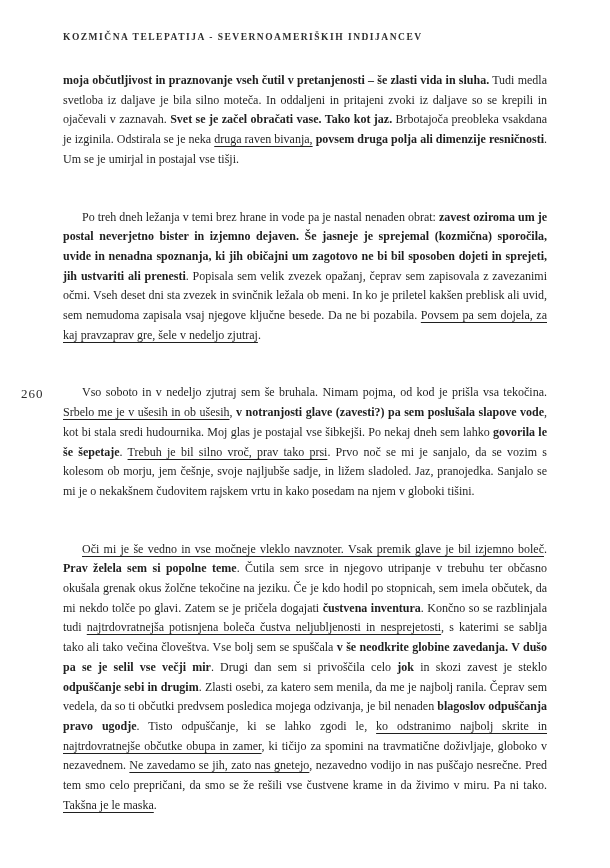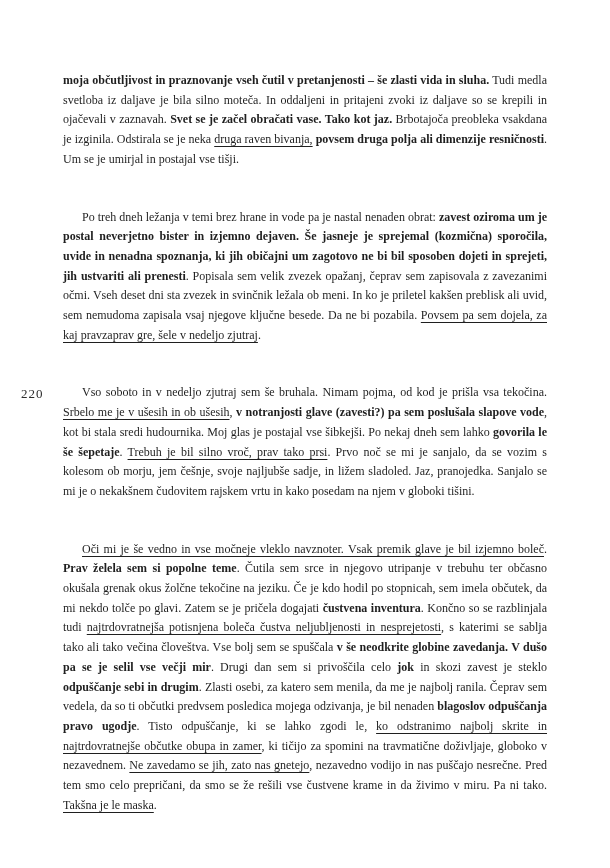--- a/index.html
+++ b/index.html
@@ -65,22 +65,23 @@
   .seg-u {
     text-decoration: underline;
     text-decoration-thickness: 1px;
     text-underline-offset: 2.5px;
   }
 </style>
 </head>
 <body>
 
 <div class="page">
+  <div class="running-header">KOZMIČNA TELEPATIJA - SEVERNOAMERIŠKIH INDIJANCEV</div>
 
-  <div class="page-number">220</div>
+  <div class="page-number">260</div>
 
   <div class="text-block">
       <p class="para"><span class="seg-b">moja občutljivost in praznovanje vseh čutil v pretanjenosti – še zlasti vida in sluha.</span><span class="seg-n"> Tudi medla svetloba iz daljave je bila silno moteča. In oddaljeni in pritajeni zvoki iz daljave so se krepili in ojačevali v zaznavah. </span><span class="seg-b">Svet se je začel obračati vase. Tako kot jaz.</span><span class="seg-n"> Brbotajoča preobleka vsakdana je izginila. Odstirala se je neka </span><span class="seg-u">druga raven bivanja,</span><span class="seg-n"> </span><span class="seg-b">povsem druga polja ali dimenzije resničnosti</span><span class="seg-n">. Um se je umirjal in postajal vse tišji.</span></p>
       <p class="para indent"><span class="seg-n">Po treh dneh ležanja v temi brez hrane in vode pa je nastal nenaden obrat: </span><span class="seg-b">zavest oziroma um je postal neverjetno bister in izjemno dejaven. Še jasneje je sprejemal (kozmična) sporočila, uvide in nenadna spoznanja, ki jih običajni um zagotovo ne bi bil sposoben dojeti in sprejeti, jih ustvariti ali prenesti</span><span class="seg-n">. Popisala sem velik zvezek opažanj, čeprav sem zapisovala z zavezanimi očmi. Vseh deset dni sta zvezek in svinčnik ležala ob meni. In ko je priletel kakšen preblisk ali uvid, sem nemudoma zapisala vsaj njegove ključne besede. Da ne bi pozabila. </span><span class="seg-u">Povsem pa sem dojela, za kaj pravzaprav gre, šele v nedeljo zjutraj</span><span class="seg-n">.</span></p>
       <p class="para indent"><span class="seg-n">Vso soboto in v nedeljo zjutraj sem še bruhala. Nimam pojma, od kod je prišla vsa tekočina. </span><span class="seg-u">Srbelo me je v ušesih in ob ušesih</span><span class="seg-n">, </span><span class="seg-b">v notranjosti glave (zavesti?) pa sem poslušala slapove vode</span><span class="seg-n">, kot bi stala sredi hudournika. Moj glas je postajal vse šibkejši. Po nekaj dneh sem lahko </span><span class="seg-b">govorila le še šepetaje</span><span class="seg-n">. </span><span class="seg-u">Trebuh je bil silno vroč, prav tako prsi</span><span class="seg-n">. Prvo noč se mi je sanjalo, da se vozim s kolesom ob morju, jem češnje, svoje najljubše sadje, in ližem sladoled. Jaz, pranojedka. Sanjalo se mi je o nekakšnem čudovitem rajskem vrtu in kako posedam na njem v globoki tišini.</span></p>
       <p class="para indent"><span class="seg-u">Oči mi je še vedno in vse močneje vleklo navznoter. Vsak premik glave je bil izjemno boleč</span><span class="seg-n">. </span><span class="seg-b">Prav želela sem si popolne teme</span><span class="seg-n">. Čutila sem srce in njegovo utripanje v trebuhu ter občasno okušala grenak okus žolčne tekočine na jeziku. Če je kdo hodil po stopnicah, sem imela občutek, da mi nekdo tolče po glavi. Zatem se je pričela dogajati </span><span class="seg-b">čustvena inventura</span><span class="seg-n">. Končno so se razblinjala tudi </span><span class="seg-u">najtrdovratnejša potisnjena boleča čustva neljubljenosti in nesprejetosti</span><span class="seg-n">, s katerimi se sablja tako ali tako večina človeštva. Vse bolj sem se spuščala </span><span class="seg-b">v še neodkrite globine zavedanja. V dušo pa se je selil vse večji mir</span><span class="seg-n">. Drugi dan sem si privoščila celo </span><span class="seg-b">jok</span><span class="seg-n"> in skozi zavest je steklo </span><span class="seg-b">odpuščanje sebi in drugim</span><span class="seg-n">. Zlasti osebi, za katero sem menila, da me je najbolj ranila. Čeprav sem vedela, da so ti občutki predvsem posledica mojega odzivanja, je bil nenaden </span><span class="seg-b">blagoslov odpuščanja pravo ugodje</span><span class="seg-n">. Tisto odpuščanje, ki se lahko zgodi le, </span><span class="seg-u">ko odstranimo najbolj skrite in najtrdovratnejše občutke obupa in zamer</span><span class="seg-n">, ki tičijo za spomini na travmatične doživljaje, globoko v nezavednem. </span><span class="seg-u">Ne zavedamo se jih, zato nas gnetejo</span><span class="seg-n">, nezavedno vodijo in nas puščajo nesrečne. Pred tem smo celo prepričani, da smo se že rešili vse čustvene krame in da živimo v miru. Pa ni tako. </span><span class="seg-u">Takšna je le maska</span><span class="seg-n">.</span></p>
     </div>
 </div>
 
 </body></html>

